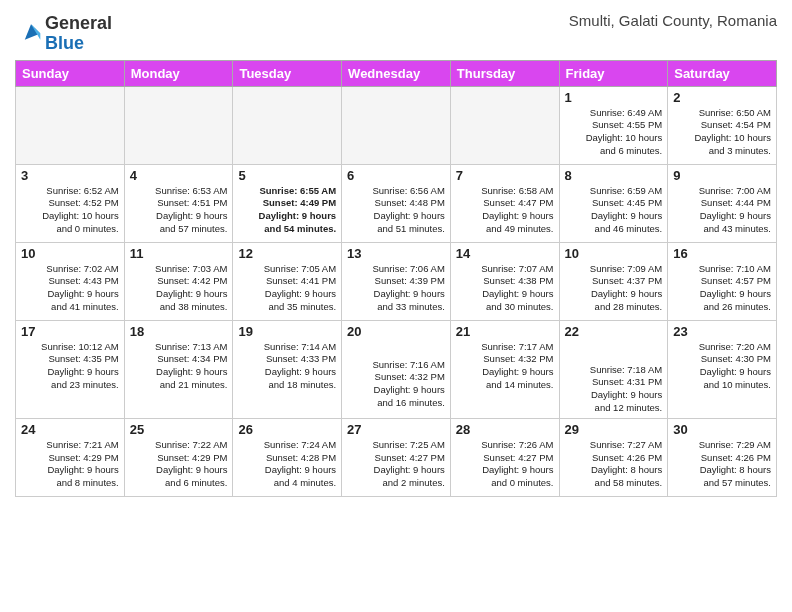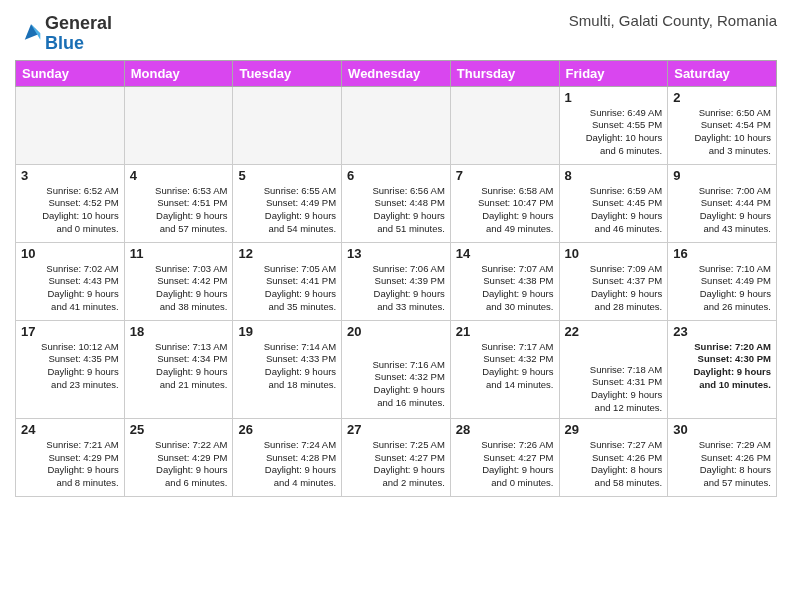--- a/index.html
+++ b/index.html
@@ -158,36 +158,36 @@
           </td>
           <td>
             <span class="day-num">4</span>
             <div class="cell-info" style="white-space: pre-line;">Sunrise: 6:53 AM
 Sunset: 4:51 PM
 Daylight: 9 hours
 and 57 minutes.</div>
           </td>
           <td>
             <span class="day-num">5</span>
-            <div class="cell-info" style="white-space: pre-line;">Sunrise: 6:55 AM
+            <div class="cell-info" style="white-space: pre-line; font-weight: bold;">Sunrise: 6:55 AM
 Sunset: 4:49 PM
 Daylight: 9 hours
 and 54 minutes.</div>
           </td>
           <td>
             <span class="day-num">6</span>
             <div class="cell-info" style="white-space: pre-line;">Sunrise: 6:56 AM
 Sunset: 4:48 PM
 Daylight: 9 hours
 and 51 minutes.</div>
           </td>
           <td>
             <span class="day-num">7</span>
             <div class="cell-info" style="white-space: pre-line;">Sunrise: 6:58 AM
-Sunset: 10:47 PM
+Sunset: 4:47 PM
 Daylight: 9 hours
 and 49 minutes.</div>
           </td>
           <td>
             <span class="day-num">8</span>
             <div class="cell-info" style="white-space: pre-line;">Sunrise: 6:59 AM
 Sunset: 4:45 PM
 Daylight: 9 hours
 and 46 minutes.</div>
           </td>
@@ -238,21 +238,21 @@
           <td>
             <span class="day-num">10</span>
             <div class="cell-info" style="white-space: pre-line;">Sunrise: 7:09 AM
 Sunset: 4:37 PM
 Daylight: 9 hours
 and 28 minutes.</div>
           </td>
           <td>
             <span class="day-num">16</span>
             <div class="cell-info" style="white-space: pre-line;">Sunrise: 7:10 AM
-Sunset: 4:49 PM
+Sunset: 4:57 PM
 Daylight: 9 hours
 and 26 minutes.</div>
           </td>
         </tr>
         <tr>
           <td>
             <span class="day-num">17</span>
             <div class="cell-info" style="white-space: pre-line;">Sunrise: 10:12 AM
 Sunset: 4:35 PM
 Daylight: 9 hours
@@ -288,21 +288,21 @@
           </td>
           <td>
             <span class="day-num">22</span>
             <div class="cell-info" style="white-space: pre-line; margin-top: 25px;">Sunrise: 7:18 AM
 Sunset: 4:31 PM
 Daylight: 9 hours
 and 12 minutes.</div>
           </td>
           <td>
             <span class="day-num">23</span>
-            <div class="cell-info" style="white-space: pre-line; font-weight: bold;">Sunrise: 7:20 AM
+            <div class="cell-info" style="white-space: pre-line;">Sunrise: 7:20 AM
 Sunset: 4:30 PM
 Daylight: 9 hours
 and 10 minutes.</div>
           </td>
         </tr>
         <tr>
           <td>
             <span class="day-num">24</span>
             <div class="cell-info" style="white-space: pre-line;">Sunrise: 7:21 AM
 Sunset: 4:29 PM

